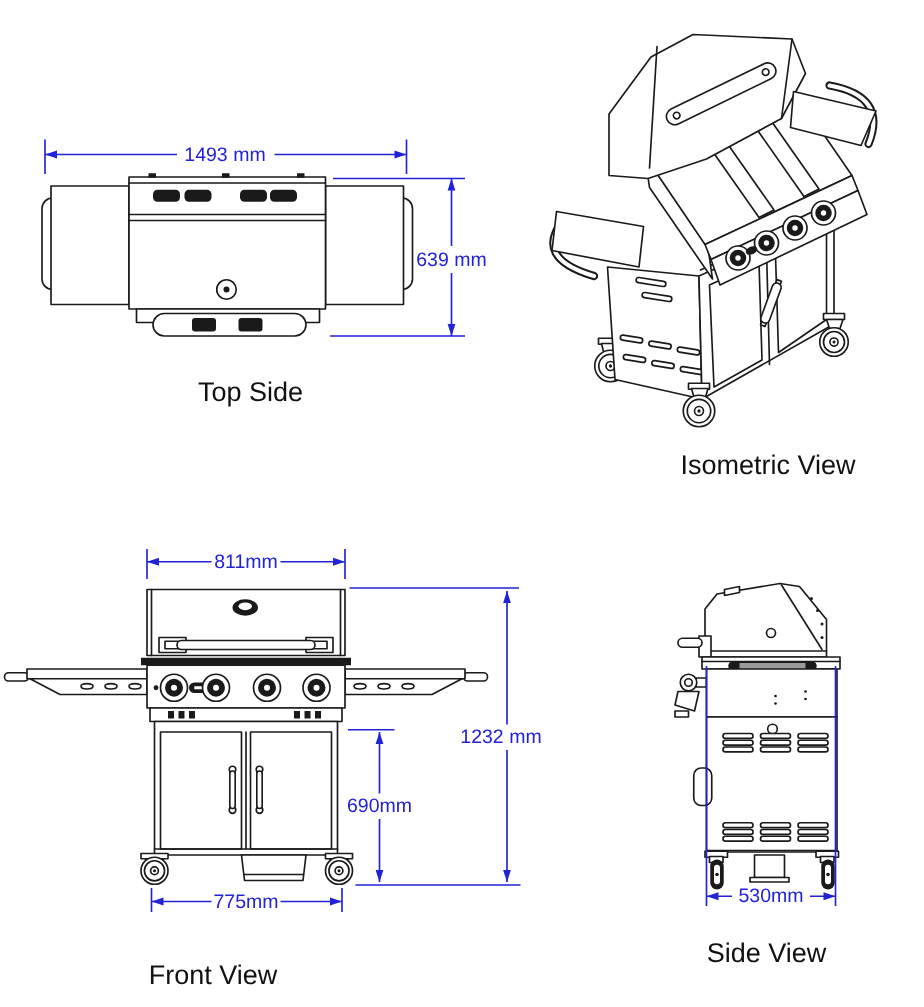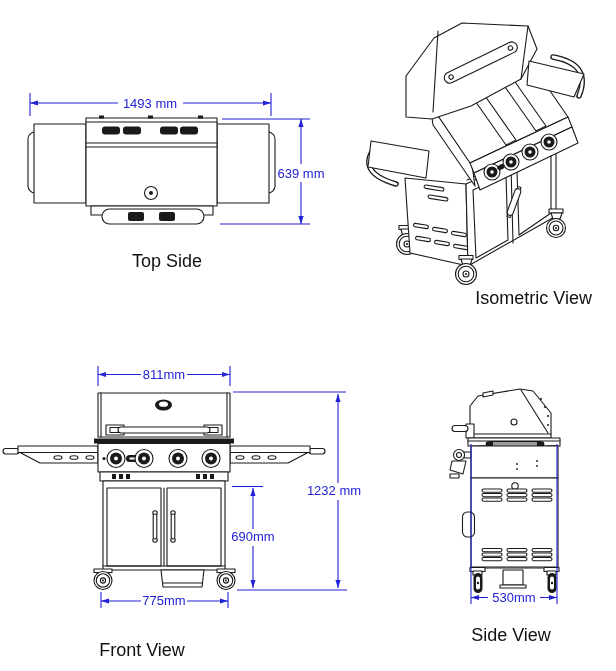--- a/index.html
+++ b/index.html
@@ -192,21 +192,21 @@
     </g>
     <g>
       <rect class="lnf" x="549" y="209" width="14" height="4"></rect>
       <polygon class="lnf" points="551,213 562,213 560,219 553,219"></polygon>
       <circle class="lnf" cx="556" cy="228" r="9.5"></circle>
       <circle class="ln" cx="556" cy="228" r="7" stroke-width="2.8"></circle>
       <circle class="lnf" cx="556" cy="228" r="2.7"></circle>
       <circle class="dk" cx="556" cy="228" r="1"></circle>
     </g>
   </svg>
-  <div class="view-label" style="left:432px;top:288px;width:160px;text-align:right;">Isometric View</div>
+  <div class="view-label" style="left:432px;top:300px;width:160px;">Isometric View</div>
 
   <svg style="left:0;top:358px;" width="370" height="255" viewBox="0 358 370 255">
 
     <g>
       <rect class="lnf" x="98" y="393" width="132" height="44"></rect>
       <line class="ln" x1="101" y1="393" x2="101" y2="437"></line>
       <line class="ln" x1="227" y1="393" x2="227" y2="437"></line>
       <ellipse class="dk" cx="163.5" cy="405" rx="8.5" ry="5.5"></ellipse>
       <ellipse fill="#fff" cx="163.5" cy="404.2" rx="4.5" ry="2.6"></ellipse>
       <rect class="lnf" x="106" y="425" width="18" height="10"></rect>

